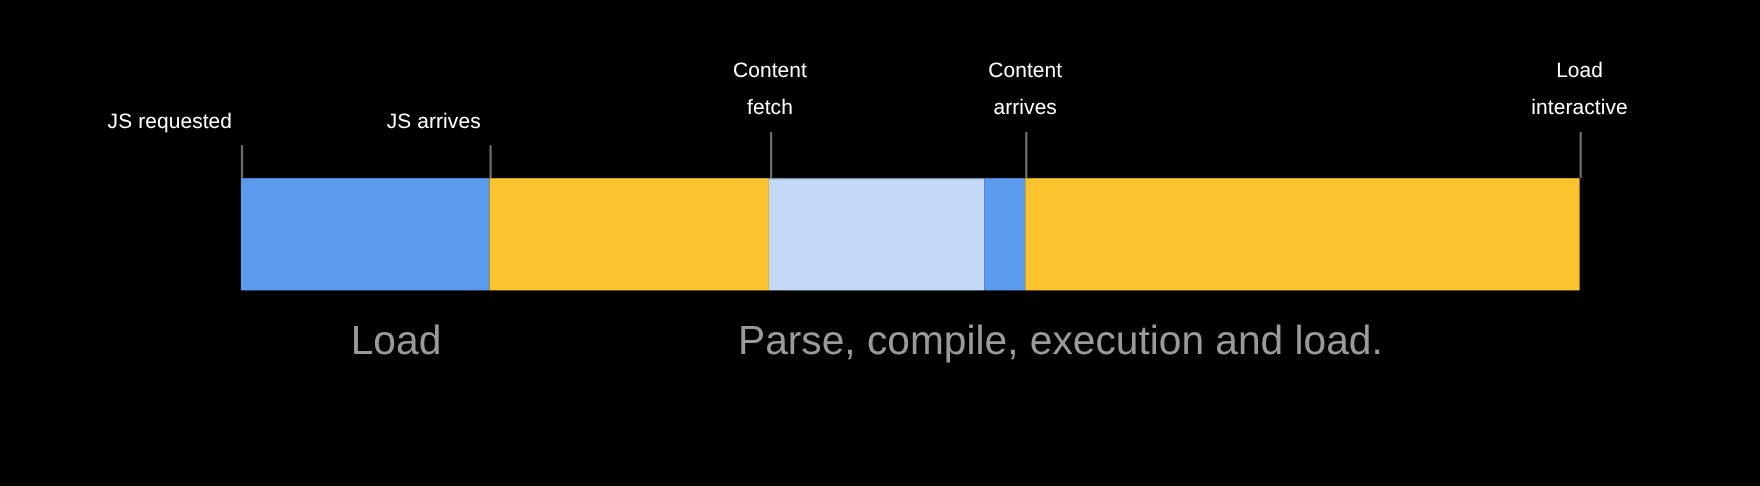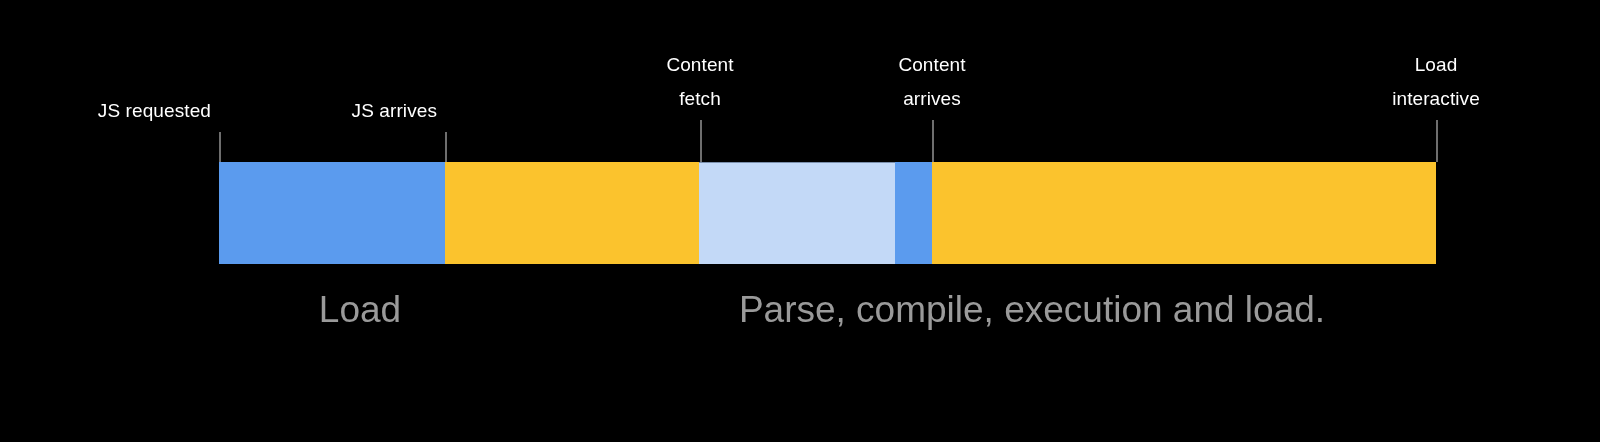--- a/index.html
+++ b/index.html
@@ -117,16 +117,16 @@
   <div id="timeline-bar" style="left: 219px; top: 162px; width: 1217px; height: 102px;">
       <div class="segment" title="Load" style="width: 226px; background: rgb(91, 155, 238);"></div>
       <div class="segment" title="Parse / compile" style="width: 254px; background: rgb(251, 195, 45);"></div>
       <div class="segment has-dotted-top" title="Content fetch (idle)" style="width: 196px; background: rgb(195, 217, 247);"></div>
       <div class="segment" title="Content load" style="width: 37px; background: rgb(91, 155, 238);"></div>
       <div class="segment" title="Execution and load" style="width: 504px; background: rgb(251, 195, 45);"></div>
     </div>
 
   <div id="captions-layer">
       <div class="phase-caption" style="left: 328px;">Load</div>
-      <div class="phase-caption" style="left: 1000px;">Parse, compile, execution and load.</div>
+      <div class="phase-caption" style="left: 932px;">Parse, compile, execution and load.</div>
     </div>
 
 </div>
 
 </body></html>

